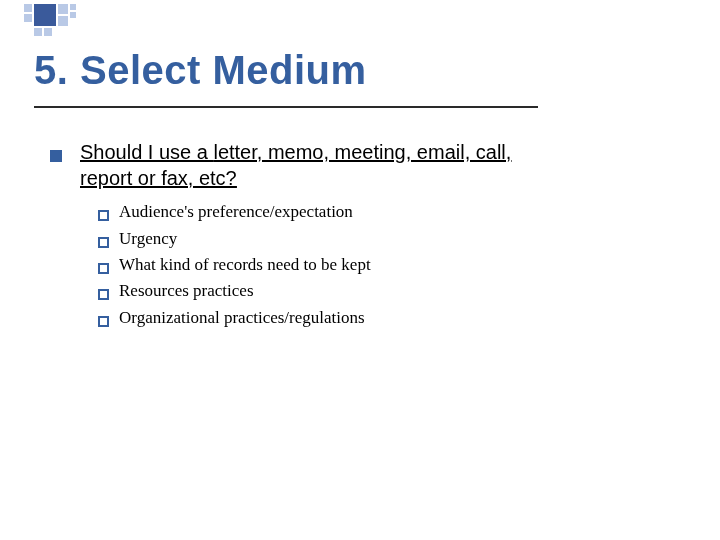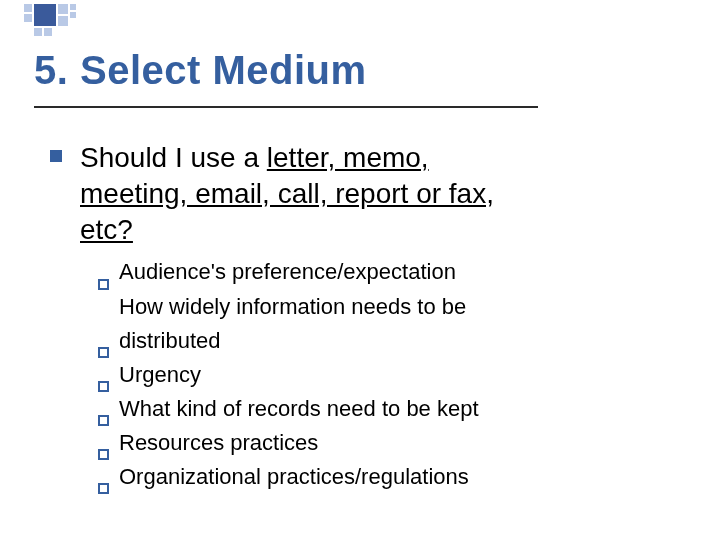--- a/index.html
+++ b/index.html
@@ -57,22 +57,23 @@
   .content {
     position: absolute;
     left: 50px;
     right: 40px;
     top: 140px;
     color: #000;
   }
   .lvl1 {
     display: flex;
     margin-bottom: 8px;
-    font-size: 28px;
+    font-size: 20px;
     line-height: 1.28;
+    text-decoration: underline;
   }
   .lvl1 .bullet {
     width: 12px;
     height: 12px;
     background: #355f9f;
     margin-top: 10px;
     margin-right: 18px;
     flex: 0 0 auto;
   }
   .lvl1 .text {
@@ -80,23 +81,24 @@
   }
   .underline-part {
     text-decoration: underline;
   }
   .sub {
     margin-left: 48px;
     margin-top: 6px;
   }
   .lvl2 {
     display: flex;
-    align-items: flex-end;
-    font-size: 22px;
+    align-items: flex-start;
+    font-size: 17px;
     line-height: 1.55;
+    font-family: Liberation Serif, serif;
   }
   .lvl2 .bullet2 {
     width: 11px;
     height: 11px;
     border: 2px solid #355f9f;
     box-sizing: border-box;
     margin-top: 11px;
     margin-right: 10px;
     flex: 0 0 auto;
   }
@@ -134,24 +136,20 @@
     </div>
 
 
     <div class="sub">
       <div class="lvl2">
         <div class="bullet2"></div>
         <div class="text">Audience's preference/expectation</div>
       </div>
       <div class="lvl2">
         <div class="bullet2"></div>
-        <div class="text">How widely information needs to be distributed</div>
-      </div>
-      <div class="lvl2">
-        <div class="bullet2"></div>
         <div class="text">Urgency</div>
       </div>
       <div class="lvl2">
         <div class="bullet2"></div>
         <div class="text">What kind of records need to be kept</div>
       </div>
       <div class="lvl2">
         <div class="bullet2"></div>
         <div class="text">Resources practices</div>
       </div>

